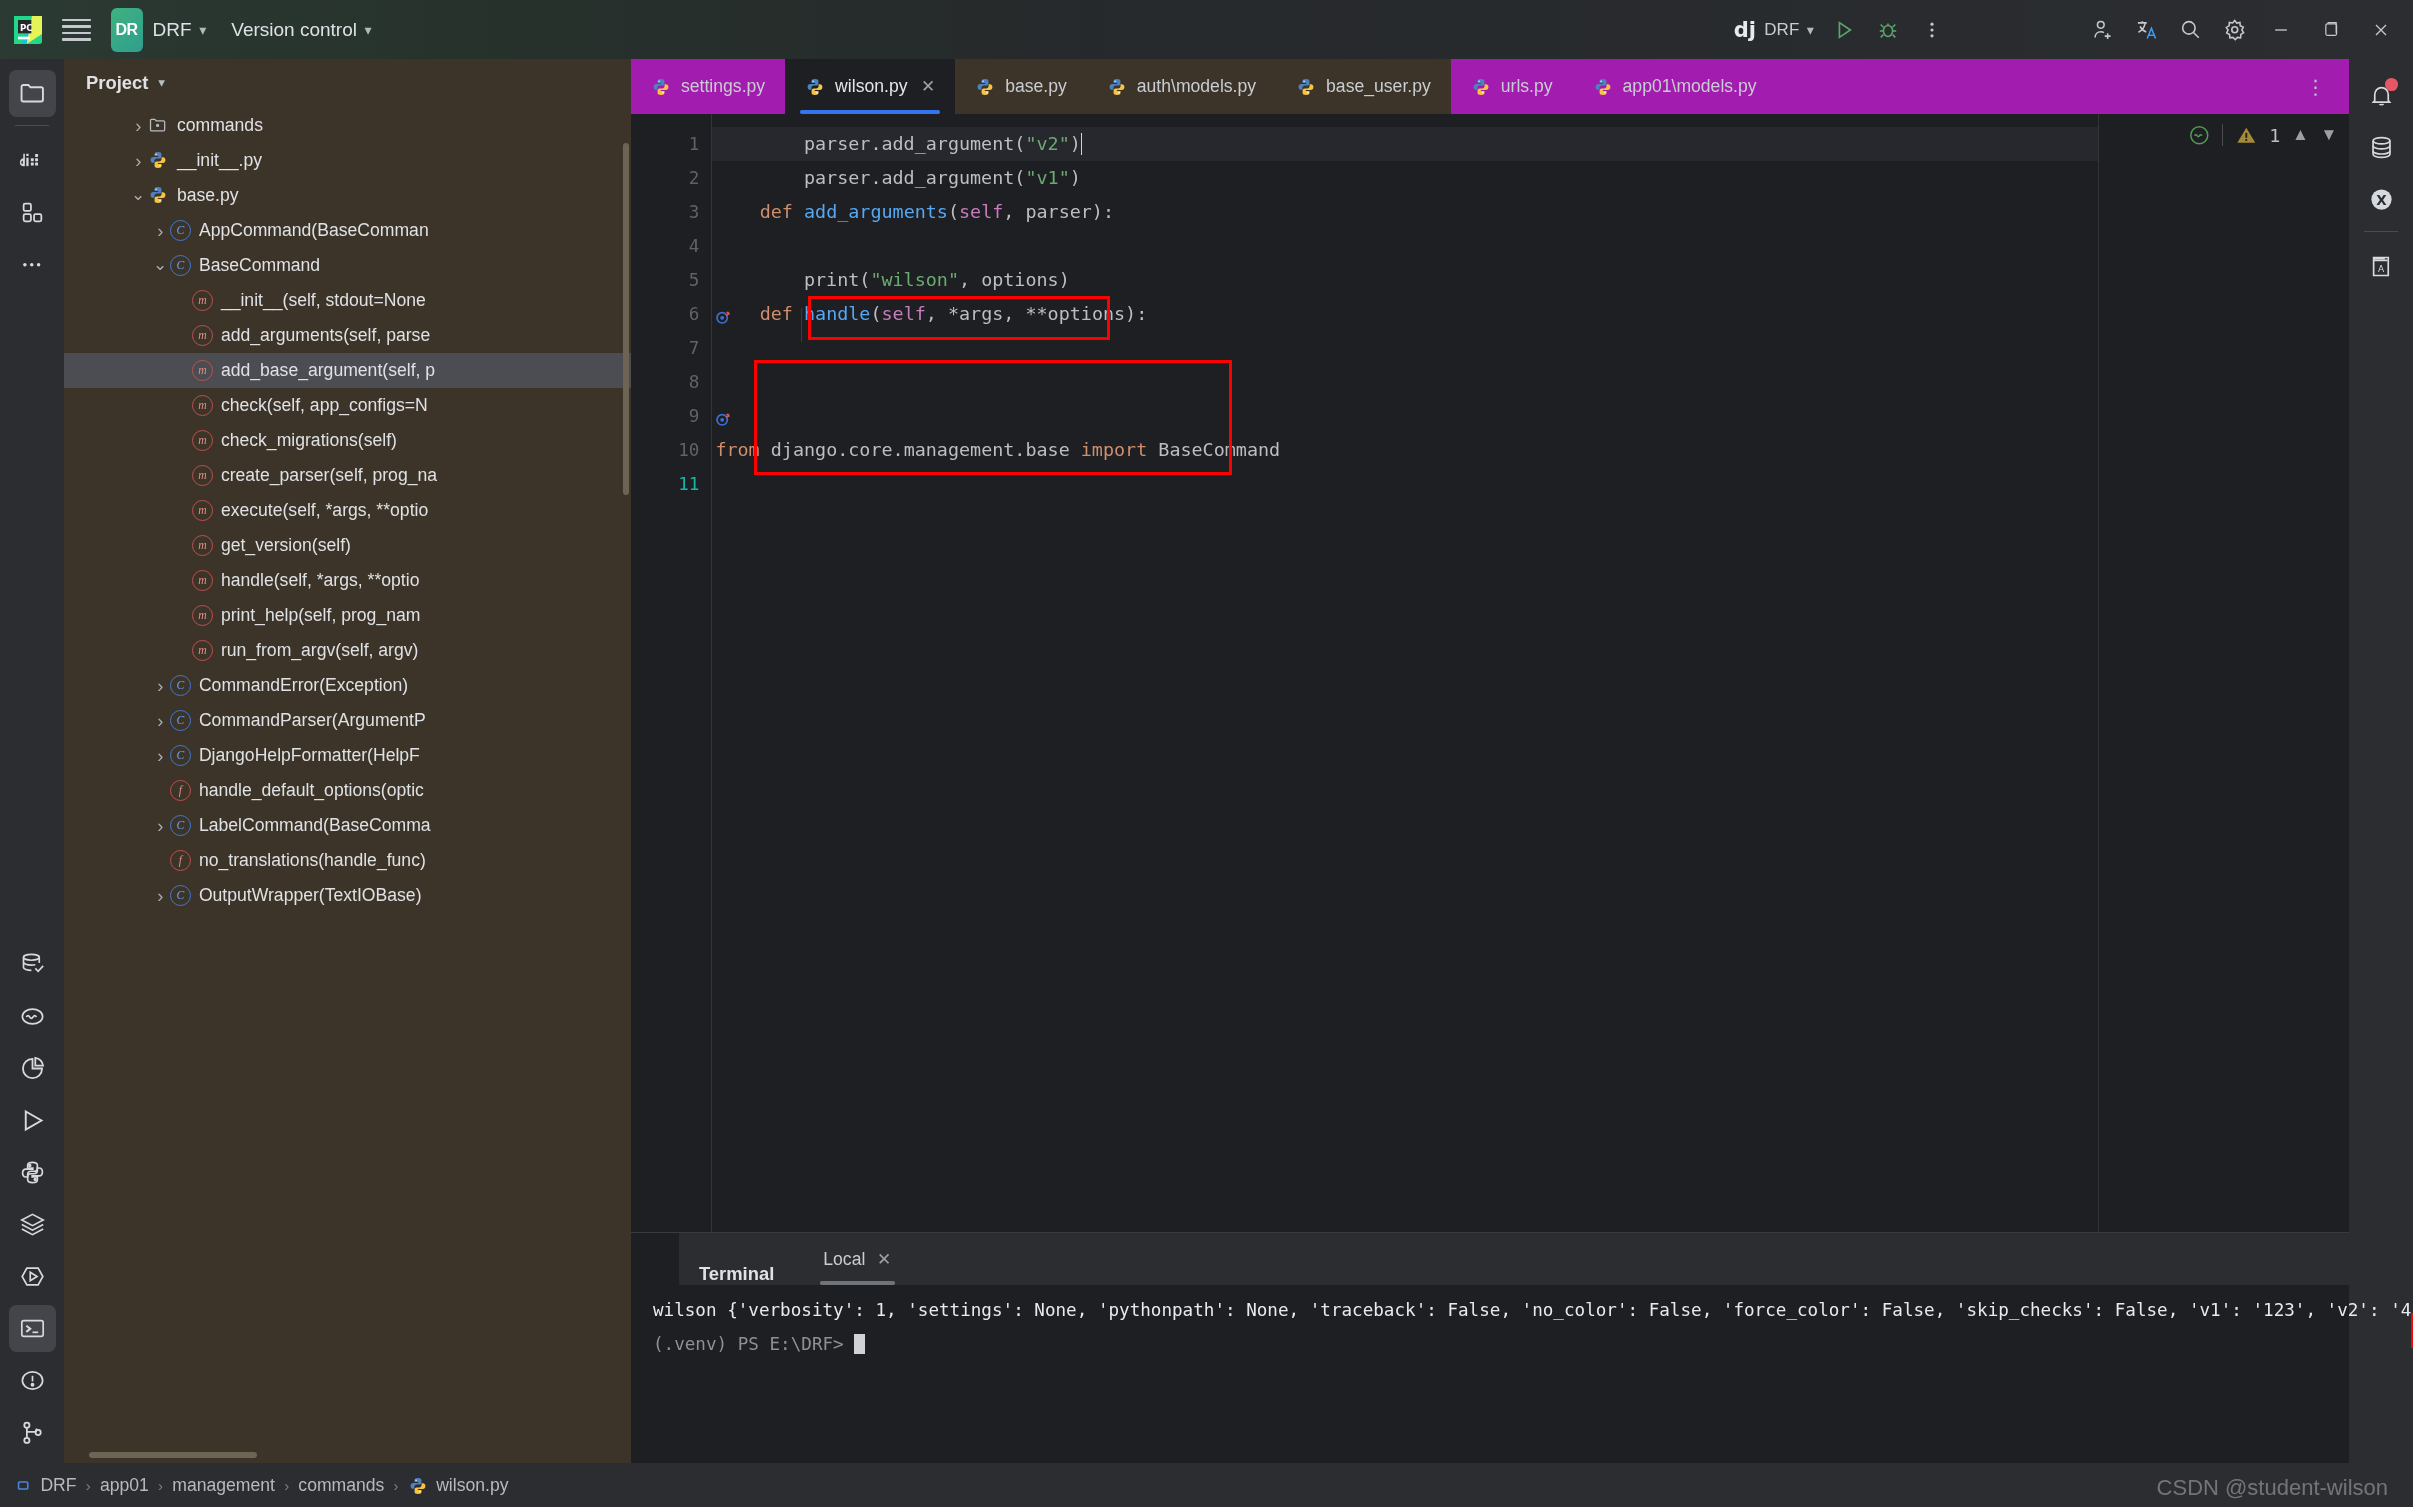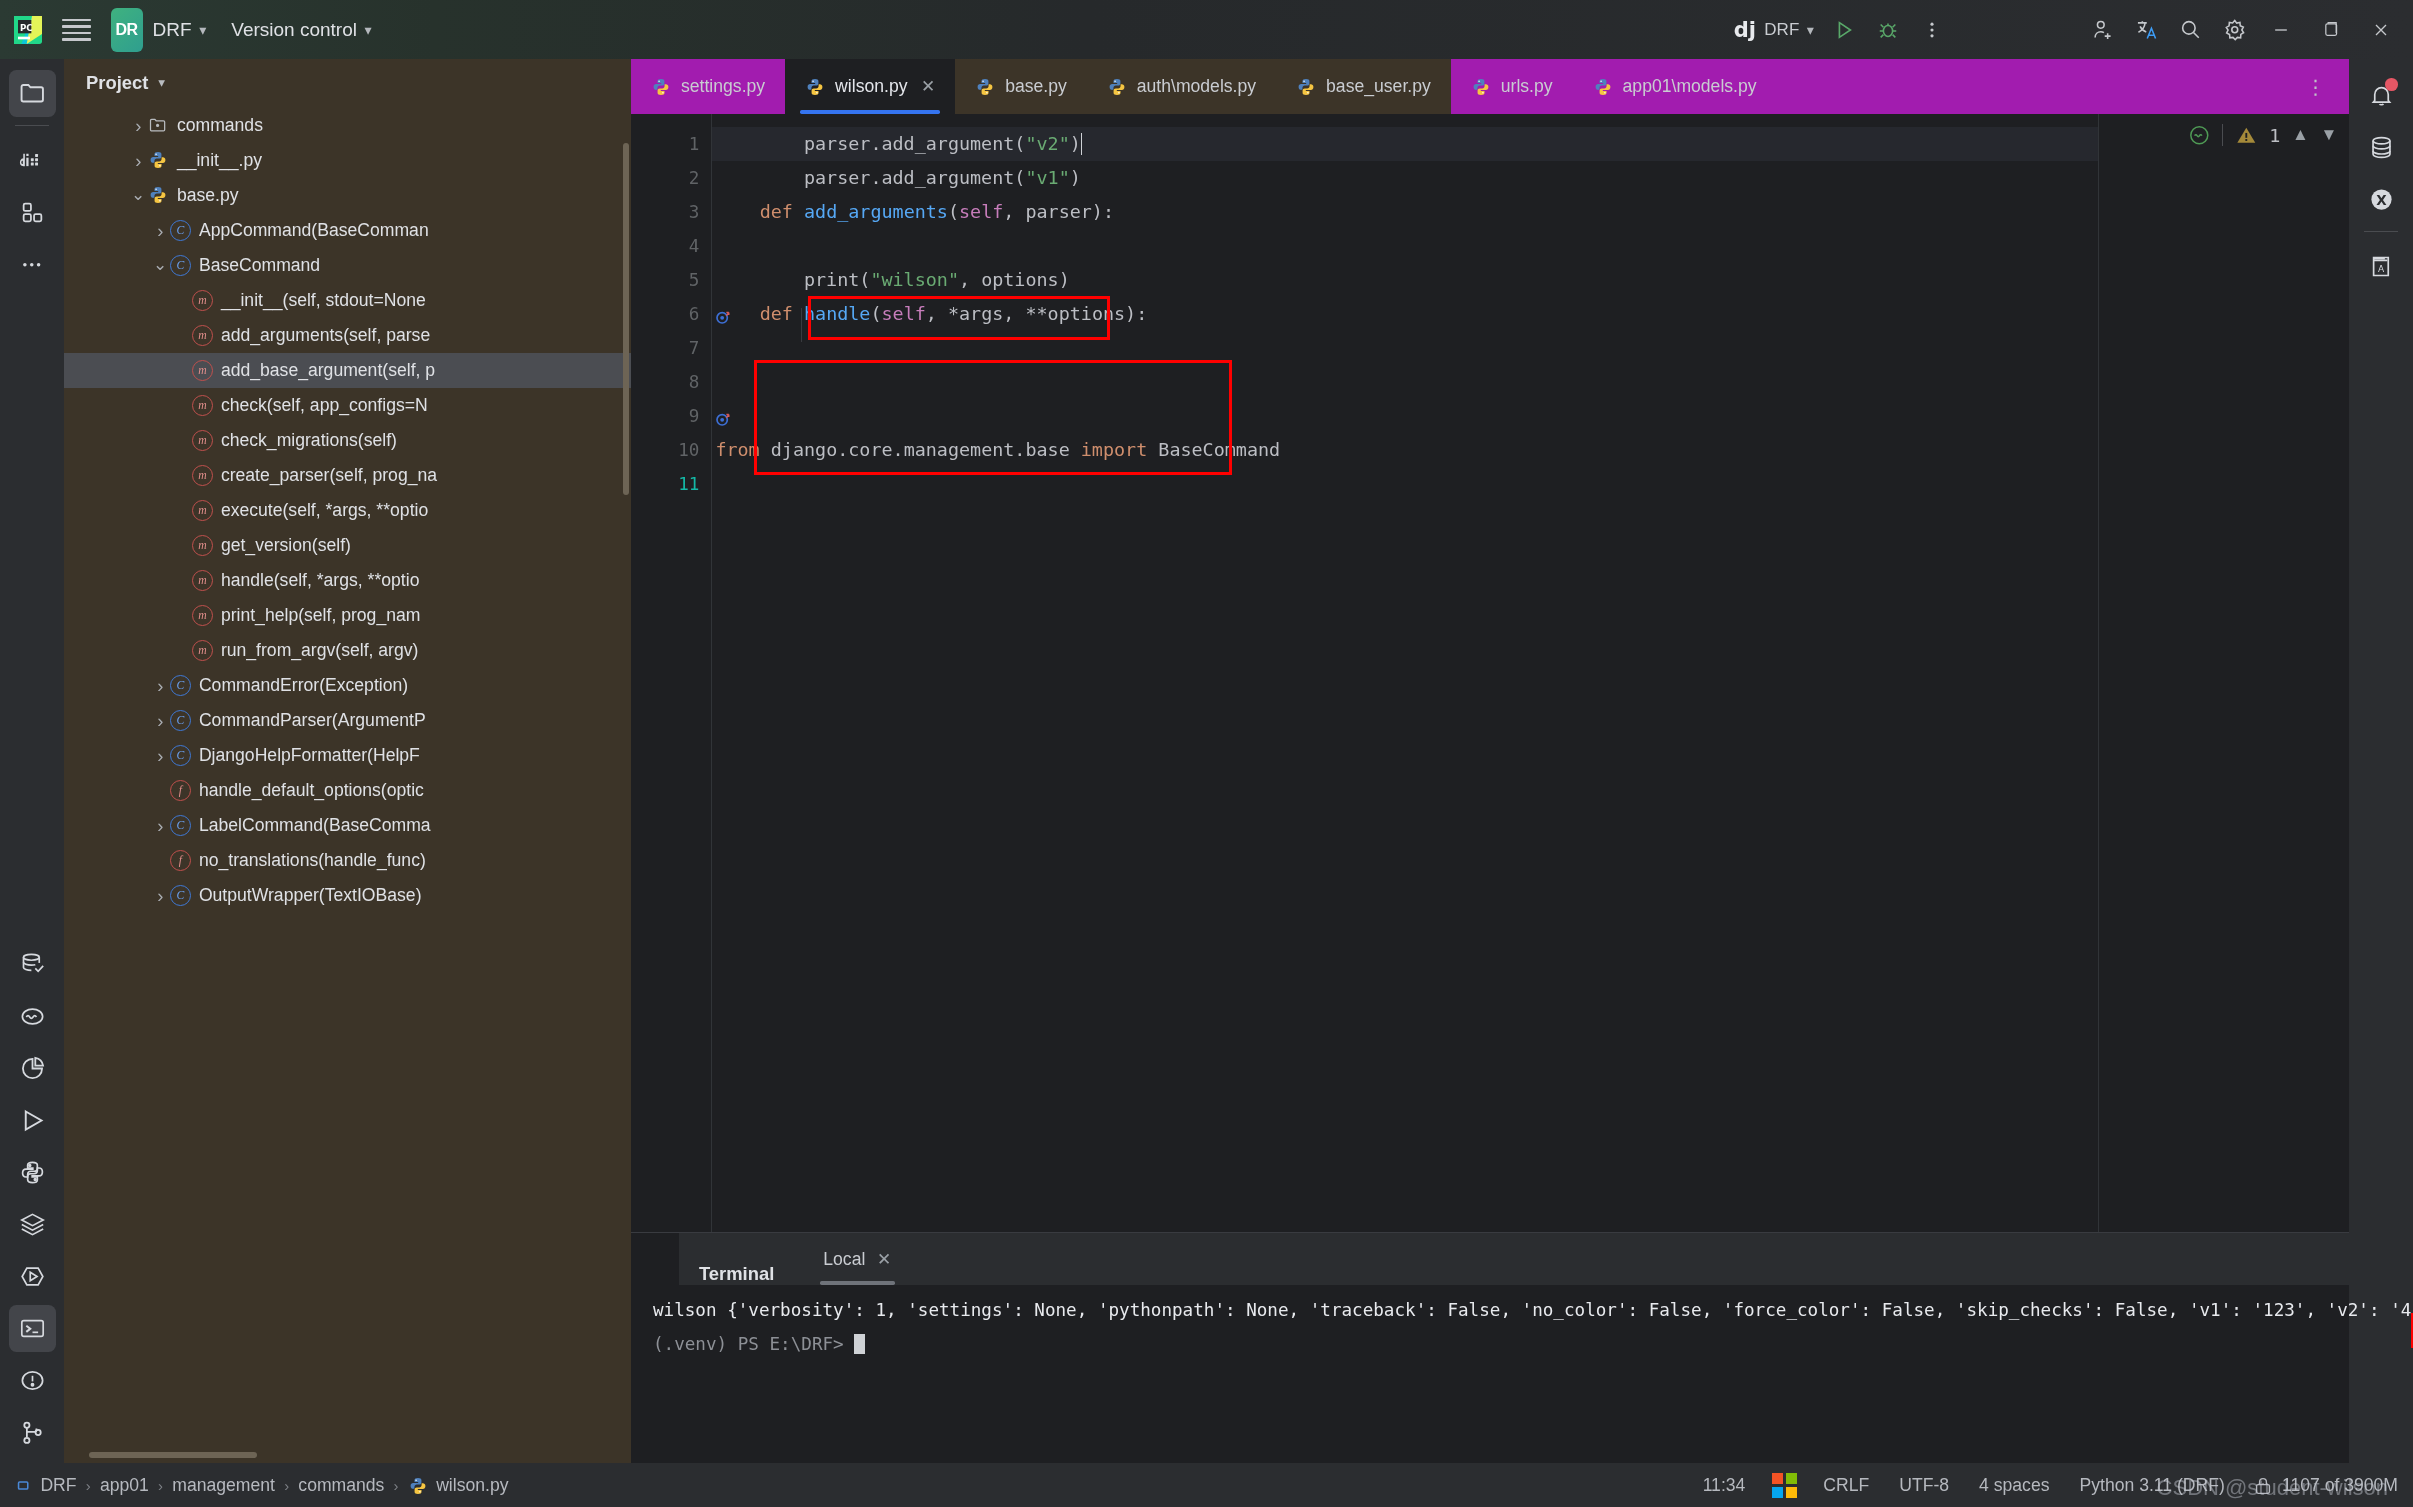--- a/index.html
+++ b/index.html
@@ -773,36 +773,16 @@
         <span style="display: flex; align-items: center; margin: 0px 3.4px 0px 5px;">
           <svg width="20" height="20" viewBox="0 0 24 24">
             <path d="M12 2.4c-2.9 0-4.2.9-4.2 2.4v2.5h4.4v1.1H6.1C4.5 8.4 3.1 9.4 3.1 11.9s1.4 3.5 3 3.5h1.6v-2.3c0-1.6 1.2-2.8 2.9-2.8h2.9c1.5 0 2.6-1 2.6-2.5V4.8c0-1.5-1.3-2.4-4.1-2.4z" fill="#4f81bd"></path>
             <circle cx="9.7" cy="5.1" r="0.9" fill="#fff"></circle>
             <path d="M12 21.6c2.9 0 4.2-.9 4.2-2.4v-2.5h-4.4v-1.1h6.1c1.6 0 3-1 3-3.5s-1.4-3.5-3-3.5h-1.6v2.3c0 1.6-1.2 2.8-2.9 2.8H10.5c-1.5 0-2.6 1-2.6 2.5v3.1c0 1.5 1.3 2.3 4.1 2.3z" fill="#f5c542"></path>
             <circle cx="14.3" cy="18.9" r="0.9" fill="#fff"></circle>
           </svg>
         </span>
         <span class="it">wilson.py</span>
       </div>
-    <div class="status-right">
-      <span class="st-item">11:34</span>
-      <span class="win-logo">
-        <i style="background:#f35325"></i>
-          <i style="background:#81bc06"></i>
-          <i style="background:#05a6f0"></i>
-          <i style="background:#ffba08"></i>
-      </span>
-      <span class="st-item">CRLF</span>
-      <span class="st-item">UTF-8</span>
-      <span class="st-item">4 spaces</span>
-      <span class="st-item">Python 3.11 (DRF)</span>
-      <span class="mem">
-        <svg width="22" height="22" viewBox="0 0 24 24" fill="none" stroke="#b6b9bf" stroke-width="1.5">
-          <rect x="5" y="10.5" width="14" height="9.5" rx="1.6"></rect>
-            <path d="M8.3 10.5V7.6a3.7 3.7 0 017.4 0v2.9"></path>
-        </svg>
-        <span class="st-item" style="padding:0">1107 of 3900M</span>
-      </span>
-    </div>
     <div class="watermark">CSDN @student-wilson</div>
   </div>
 </div>
 
 
 </body></html>

